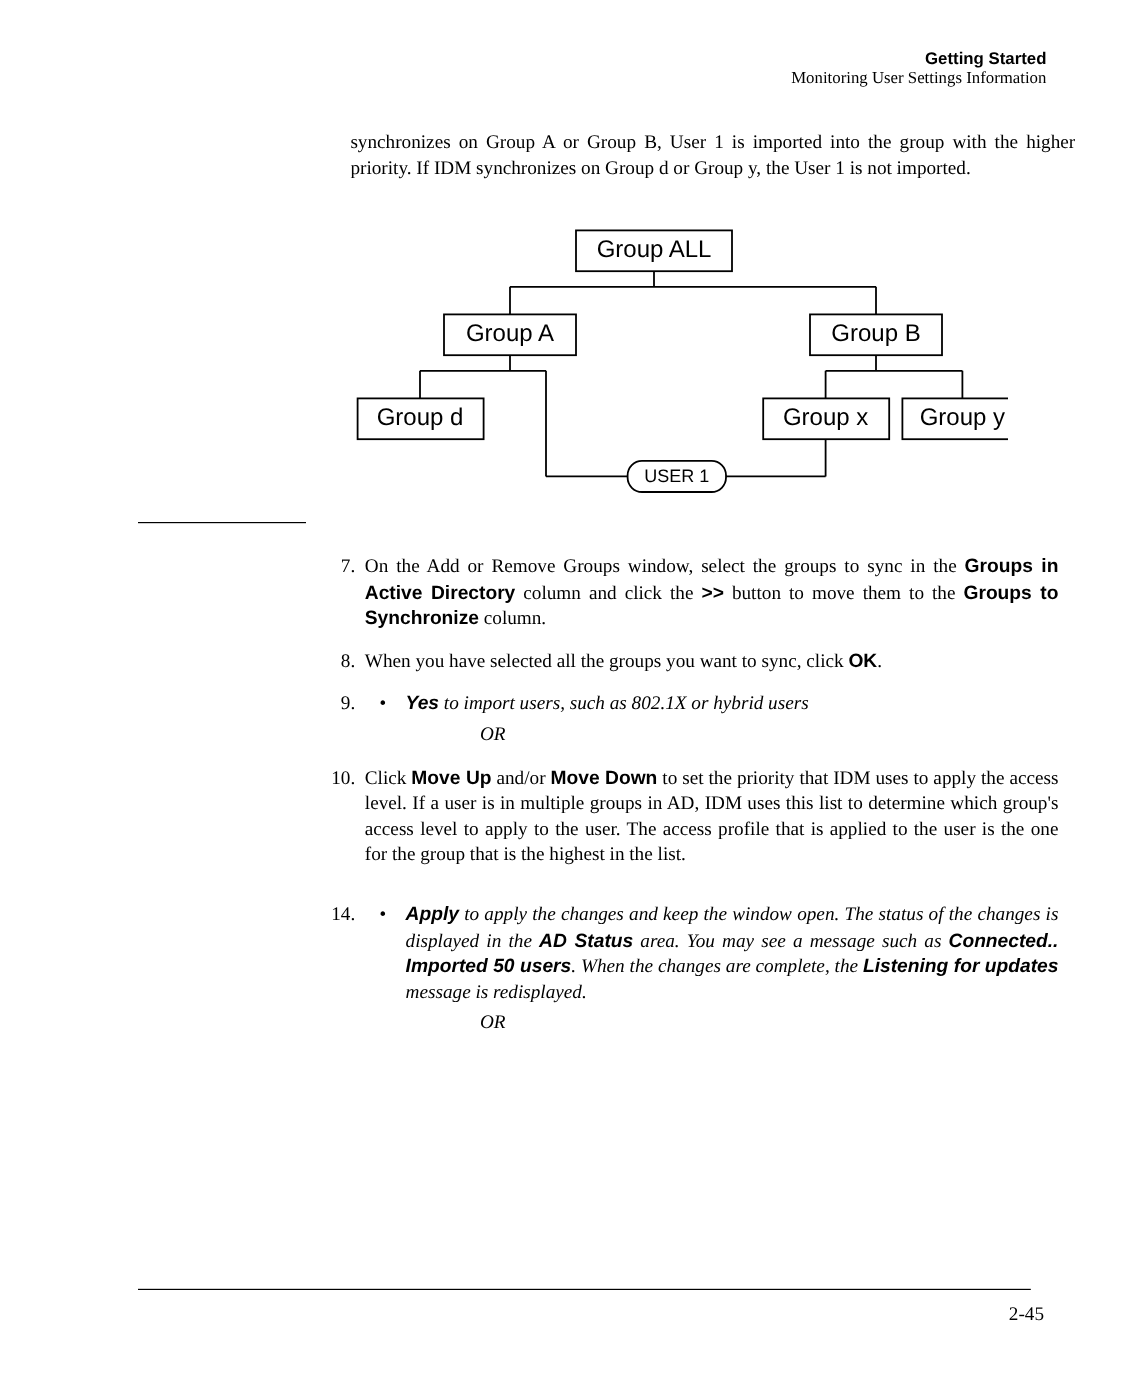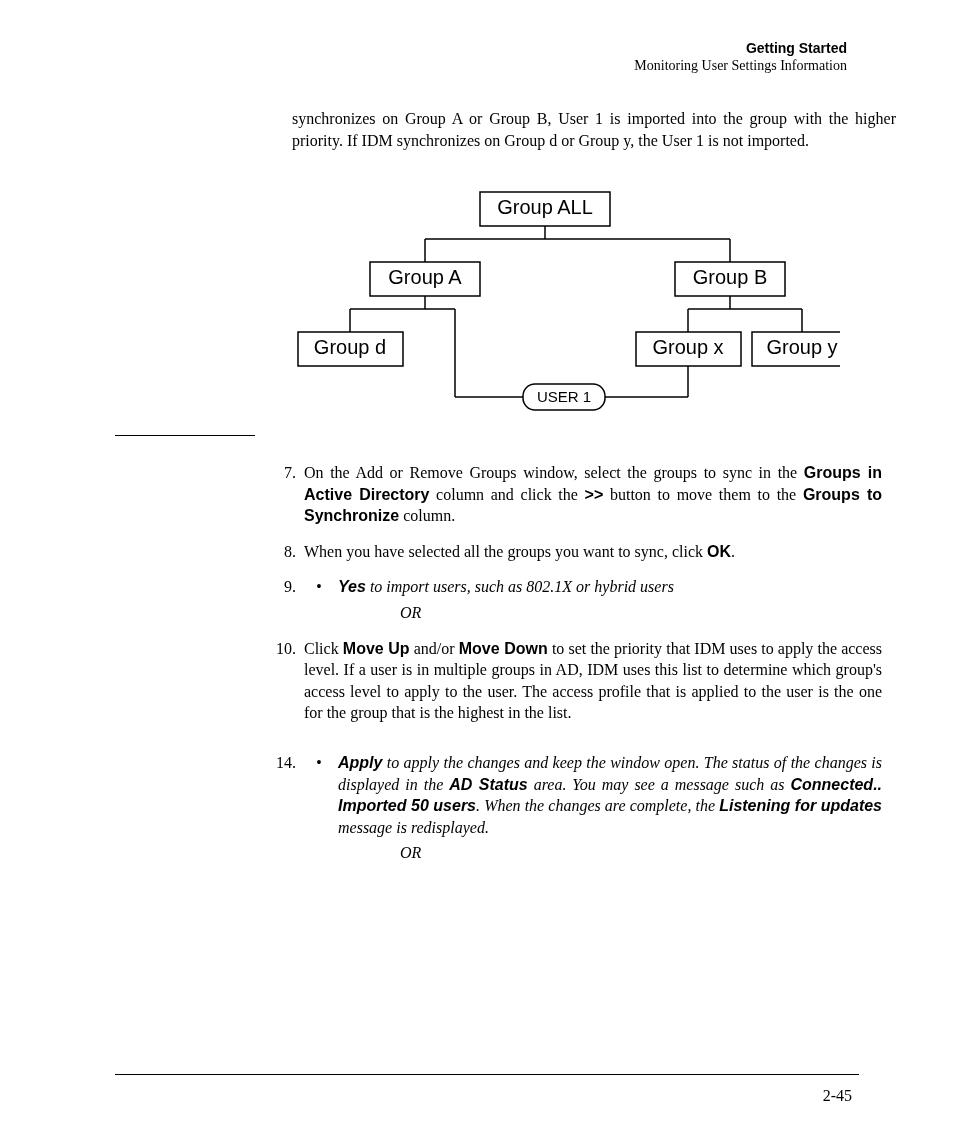--- a/index.html
+++ b/index.html
@@ -7,21 +7,21 @@
       font-family: Georgia, 'Times New Roman', serif;
       background: #ffffff;
       width: 954px;
       height: 1145px;
       position: relative;
       color: #000;
     }
     .header {
       position: absolute;
       top: 40px;
-      right: 107px;
+      right: 82px;
       text-align: right;
     }
     .header-title {
       font-family: Arial, Helvetica, sans-serif;
       font-weight: bold;
       font-size: 14px;
     }
     .header-subtitle {
       font-family: Georgia, serif;
       font-size: 14px;
@@ -105,21 +105,21 @@
     .footer-rule {
       position: absolute;
       bottom: 70px;
       left: 115px;
       right: 95px;
       border-top: 1.5px solid #000;
     }
     .page-number {
       position: absolute;
       bottom: 40px;
-      right: 102px;
+      right: 84px;
       font-size: 16px;
     }
     .gap {
       margin-top: 28px;
     }
   </style>
 </head>
 <body>
 
 <div class="header">

